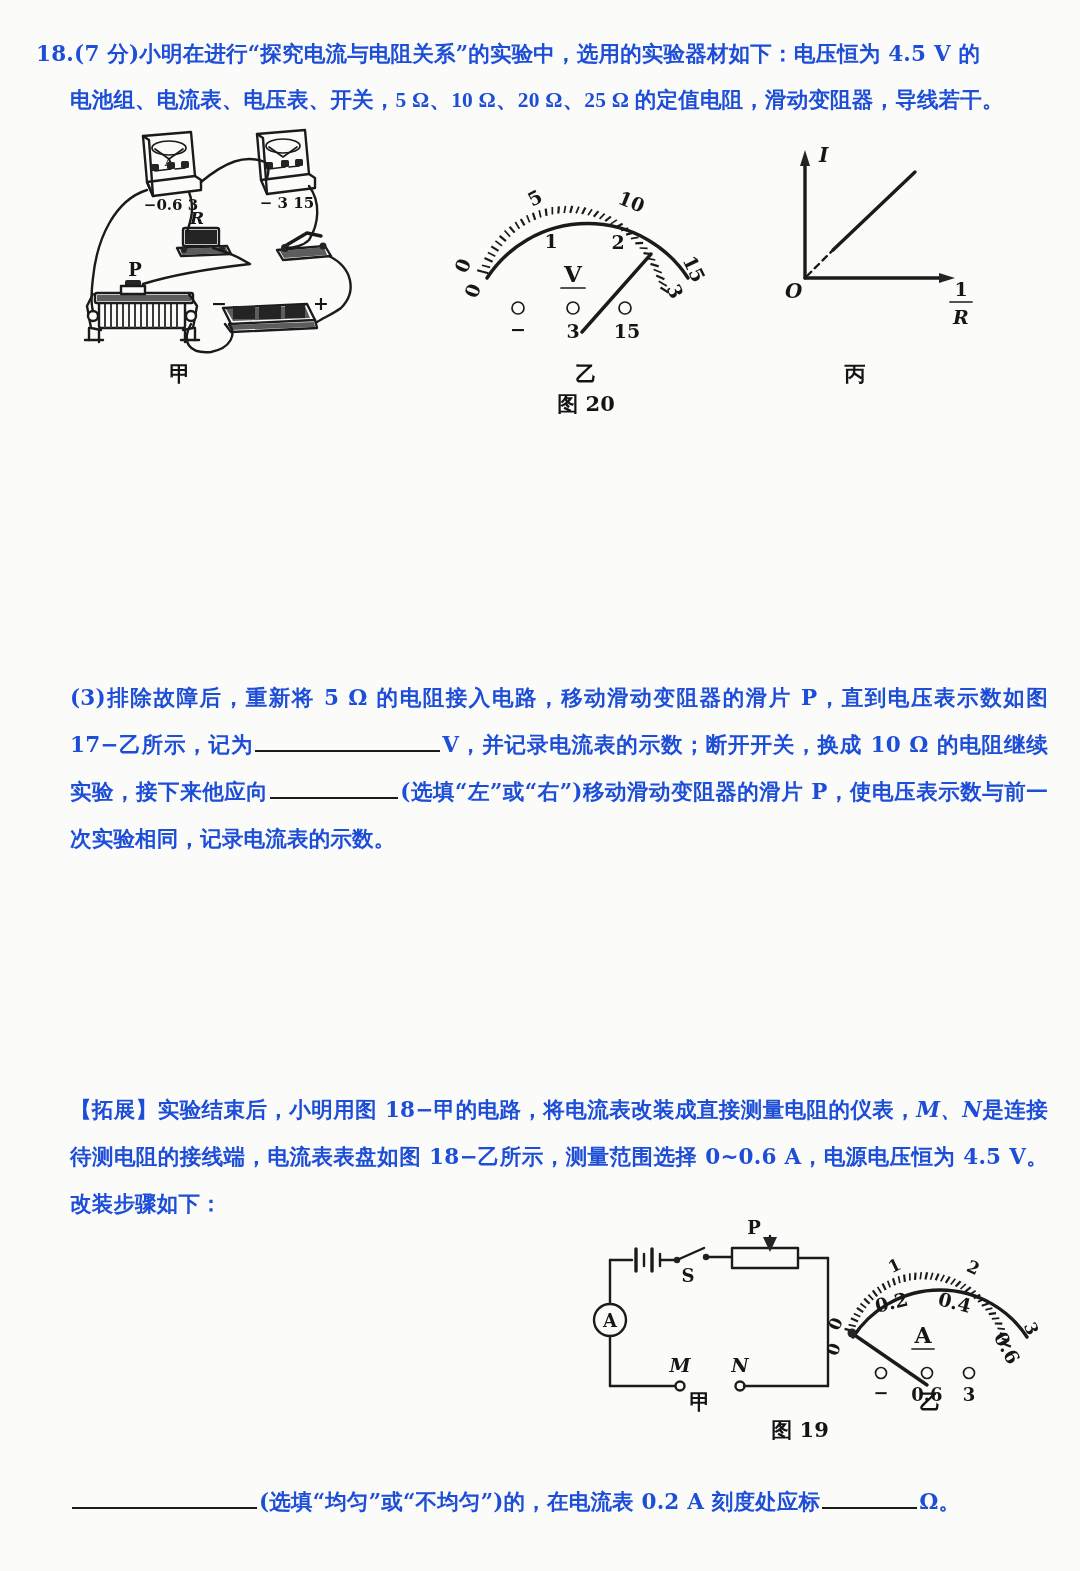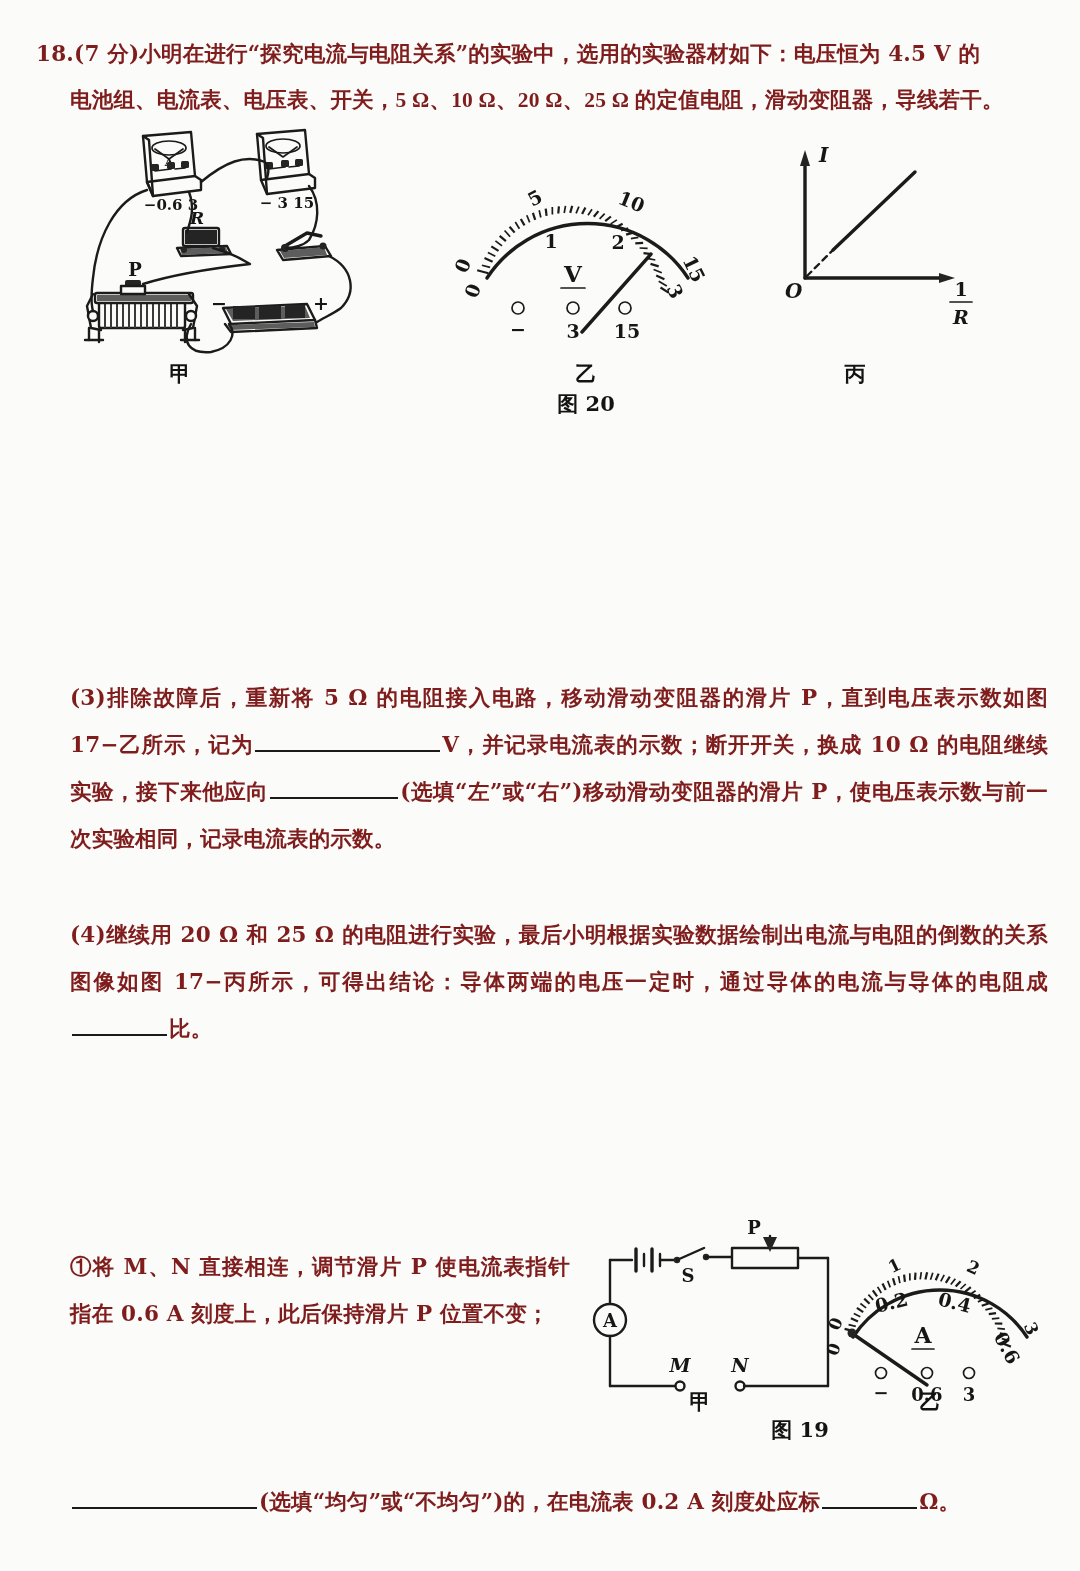--- a/index.html
+++ b/index.html
@@ -21,21 +21,21 @@
     inset: 0;
     padding: 0;
   }
 
   
   .para {
     position: absolute;
     font-size: 21.5px;
     line-height: 47px;
     letter-spacing: 0.2px;
-    color: #7f1d1d;
+    color: #1d4ed8;
     text-align: justify;
     font-weight: 600;
   }
   .para.lead { text-indent: 0; }
 
   .ital { font-style: italic; font-family: "DejaVu Serif","Liberation Serif",serif; }
 
   
   .blank {
     display: inline-block;
@@ -301,28 +301,25 @@
 
     <div class="figcap" style="left:551px; top:262px; width:70px;">图 20</div>
   </div>
 
 
 
   <div class="para" style="left:70px; top:674px; width:978px;">
     <span>(3)排除故障后，重新将 5 Ω 的电阻接入电路，移动滑动变阻器的滑片 P，直到电压表示数如图 17−乙所示，记为</span><span class="blank b-lg"></span><span>V，并记录电流表的示数；断开开关，换成 10 Ω 的电阻继续实验，接下来他应向</span><span class="blank b-md"></span><span>(选填“左”或“右”)移动滑动变阻器的滑片 P，使电压表示数与前一次实验相同，记录电流表的示数。</span>
   </div>
 
-  <div class="para" style="left:70px; top:911px; width:978px;">
-    <span>(4)继续用 20 Ω 和 25 Ω 的电阻进行实验，最后小明根据实验数据绘制出电流与电阻的倒数的关系图像如图 17−丙所示，可得出结论：导体两端的电压一定时，通过导体的电流与导体的电阻成</span><span class="blank b-sm"></span><span>比。</span>
-  </div>
-
-
-  <div class="para" style="left:70px; top:1243px; width:500px;">
-    <span>①将 M、N 直接相连，调节滑片 P 使电流表指针指在 0.6 A 刻度上，此后保持滑片 P 位置不变；</span>
-  </div>
+
+  <div class="para" style="left:70px; top:1086px; width:978px;">
+    <span>【拓展】</span><span>实验结束后，小明用图 18−甲的电路，将电流表改装成直接测量电阻的仪表，</span><span class="ital">M、N</span><span>是连接待测电阻的接线端，电流表表盘如图 18−乙所示，测量范围选择 0~0.6 A，电源电压恒为 4.5 V。改装步骤如下：</span>
+  </div>
+
 
 
   <div class="para" style="left:70px; top:1478px; width:978px;">
     <span class="blank b-lg"></span><span>(选填“均匀”或“不均匀”)的，在电流表 0.2 A 刻度处应标</span><span class="blank b-sm"></span><span>Ω。</span>
   </div>
 
   <div id="fig18">
 
     <svg style="position:absolute; left:20px; top:0px;" width="280" height="175" viewBox="0 0 280 175">
 

